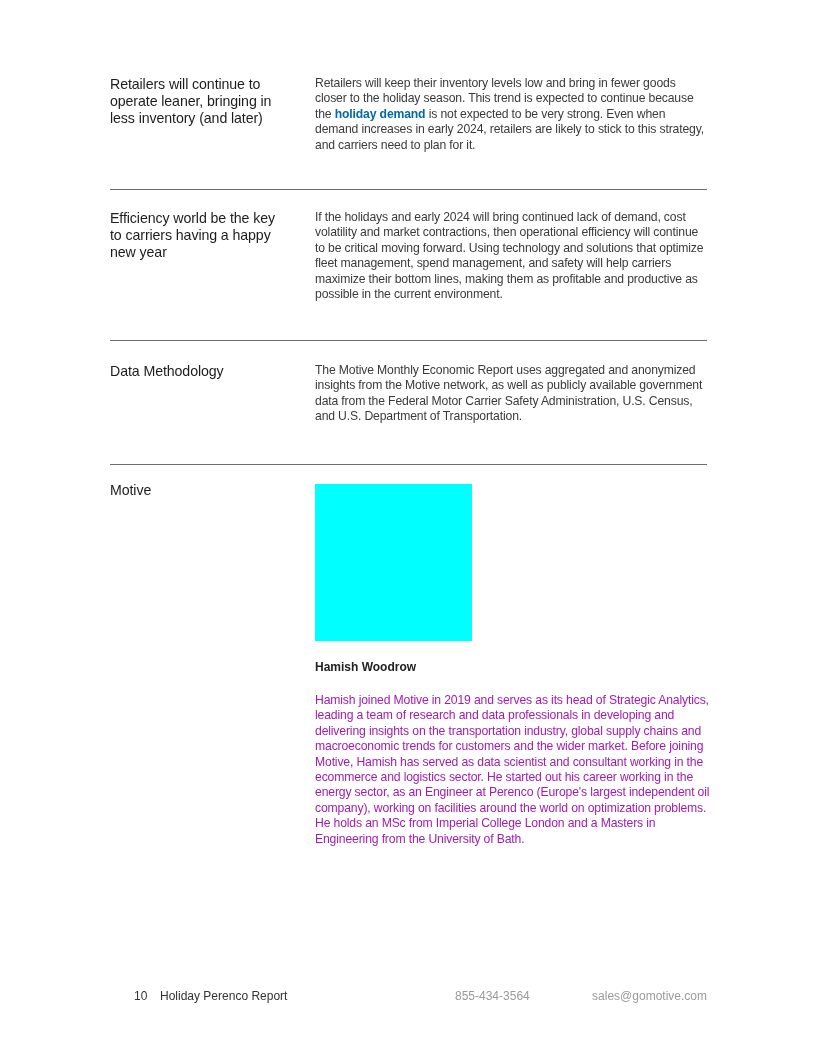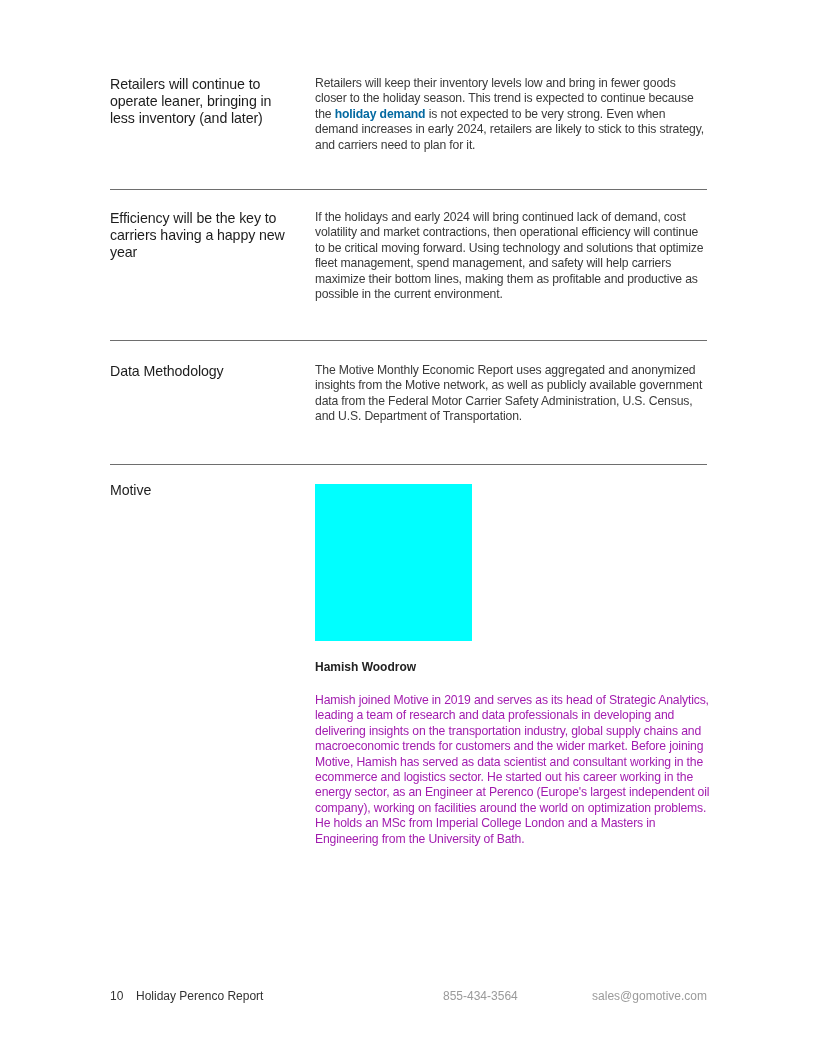--- a/index.html
+++ b/index.html
@@ -9,47 +9,47 @@
   .heading { position: absolute; left: 0; top: 0; width: 180px;
              font-size: 14.2px; line-height: 17px; font-weight: 500; color: #1d1d1d; letter-spacing: -0.1px; }
   .body-text { position: absolute; left: 205px; top: 0; width: 395px;
                font-size: 12.2px; line-height: 15.4px; color: #3a3a3a; letter-spacing: -0.15px; }
   .link { color: #0369a1; font-weight: 600; }
   .divider { position: absolute; left: 110px; width: 597px; height: 0; border-top: 1.4px solid #6e6e6e; }
   .author-photo { position: absolute; left: 315px; top: 484px; width: 157px; height: 157px; background: #00ffff; }
   .author-name { position: absolute; left: 315px; top: 660px; font-size: 12px; font-weight: 700; color: #222; text-align: right; }
   .author-bio { position: absolute; left: 315px; top: 693px; width: 395px;
                 font-size: 12.2px; line-height: 15.4px; color: #a21caf; letter-spacing: -0.15px; }
-  .footer { position: absolute; top: 989px; font-size: 12px; color: #333; }
+  .footer { position: absolute; top: 989px; font-size: 12px; color: #333; margin-left: 24px; }
   .footer.muted { color: #9a9a9a; }
 </style>
 </head>
 <body>
 
 <div class="section" style="top:76px;">
   <div class="heading">Retailers will continue to operate leaner, bringing in less inventory (and later)</div>
   <div class="body-text"><span>Retailers will keep their inventory levels low and bring in fewer goods closer to the holiday season. This trend is expected to continue because the </span><span class="link">holiday demand</span><span> is not expected to be very strong. Even when demand increases in early 2024, retailers are likely to stick to this strategy, and carriers need to plan for it.</span></div>
 </div>
 <div class="divider" style="top:189px;"></div>
 
 <div class="section" style="top:210px;">
-  <div class="heading">Efficiency will be the key to carriers having a happy new year</div>
+  <div class="heading">Efficiency world be the key to carriers having a happy new year</div>
   <div class="body-text">If the holidays and early 2024 will bring continued lack of demand, cost volatility and market contractions, then operational efficiency will continue to be critical moving forward. Using technology and solutions that optimize fleet management, spend management, and safety will help carriers maximize their bottom lines, making them as profitable and productive as possible in the current environment.</div>
 </div>
 <div class="divider" style="top:340px;"></div>
 
 <div class="section" style="top:363px;">
   <div class="heading">Data Methodology</div>
   <div class="body-text">The Motive Monthly Economic Report uses aggregated and anonymized insights from the Motive network, as well as publicly available government data from the Federal Motor Carrier Safety Administration, U.S. Census, and U.S. Department of Transportation.</div>
 </div>
 <div class="divider" style="top:464px;"></div>
 
 <div class="section" style="top:482px;">
   <div class="heading">Motive</div>
 </div>
 <div class="author-photo"></div>
 <div class="author-name">Hamish Woodrow</div>
 <div class="author-bio">Hamish joined Motive in 2019 and serves as its head of Strategic Analytics, leading a team of research and data professionals in developing and delivering insights on the transportation industry, global supply chains and macroeconomic trends for customers and the wider market.  Before joining Motive, Hamish has served as data scientist and consultant working in the ecommerce and logistics sector. He started out his career working in the energy sector, as an Engineer at Perenco (Europe's largest independent oil company), working on facilities around the world on optimization problems. He holds an MSc from Imperial College London and a Masters in Engineering from the University of Bath.</div>
 
 <div class="footer" style="left:110px;">10</div>
 <div class="footer" style="left:136px;">Holiday Perenco Report</div>
-<div class="footer muted" style="left:443px;">855-434-3564</div>
+<div class="footer muted" style="left:431px;">855-434-3564</div>
 <div class="footer muted" style="right:109px;">sales@gomotive.com</div>
 
 </body></html>

